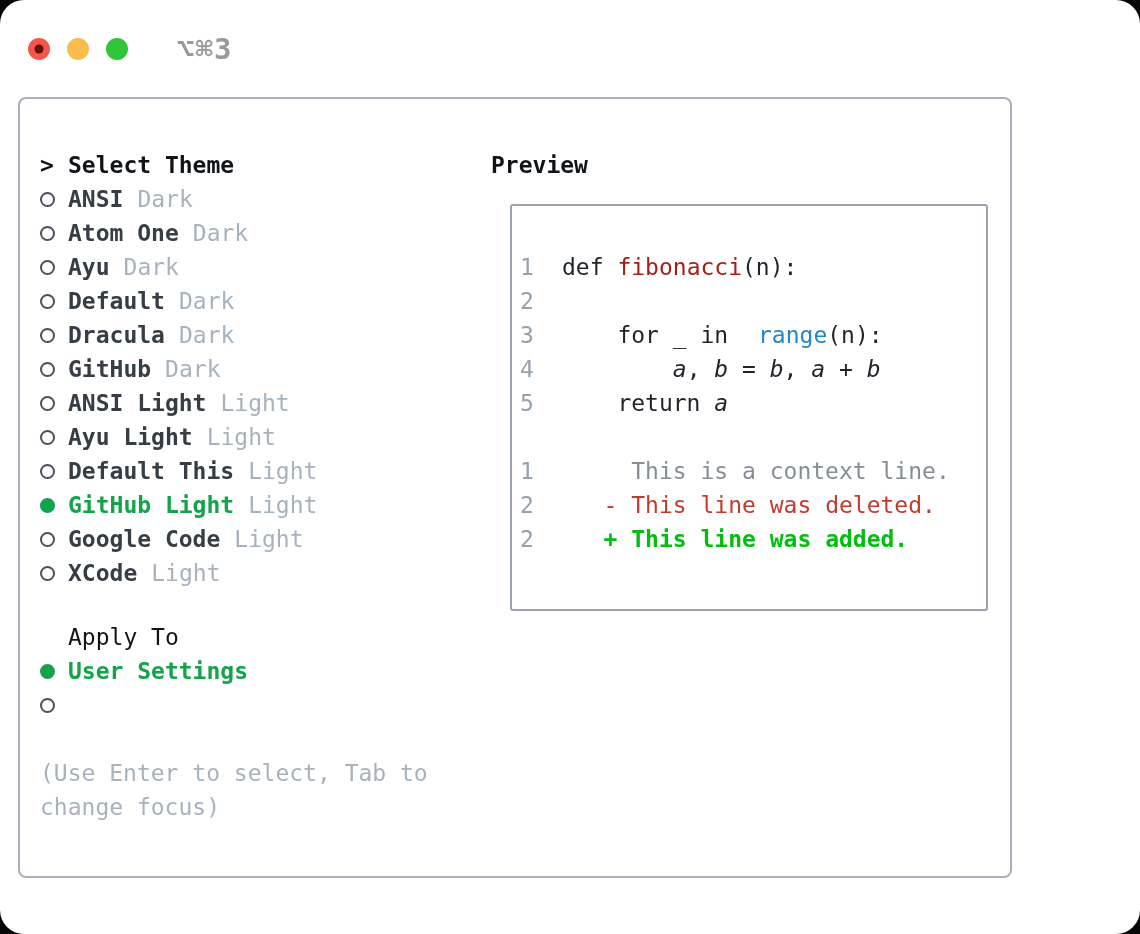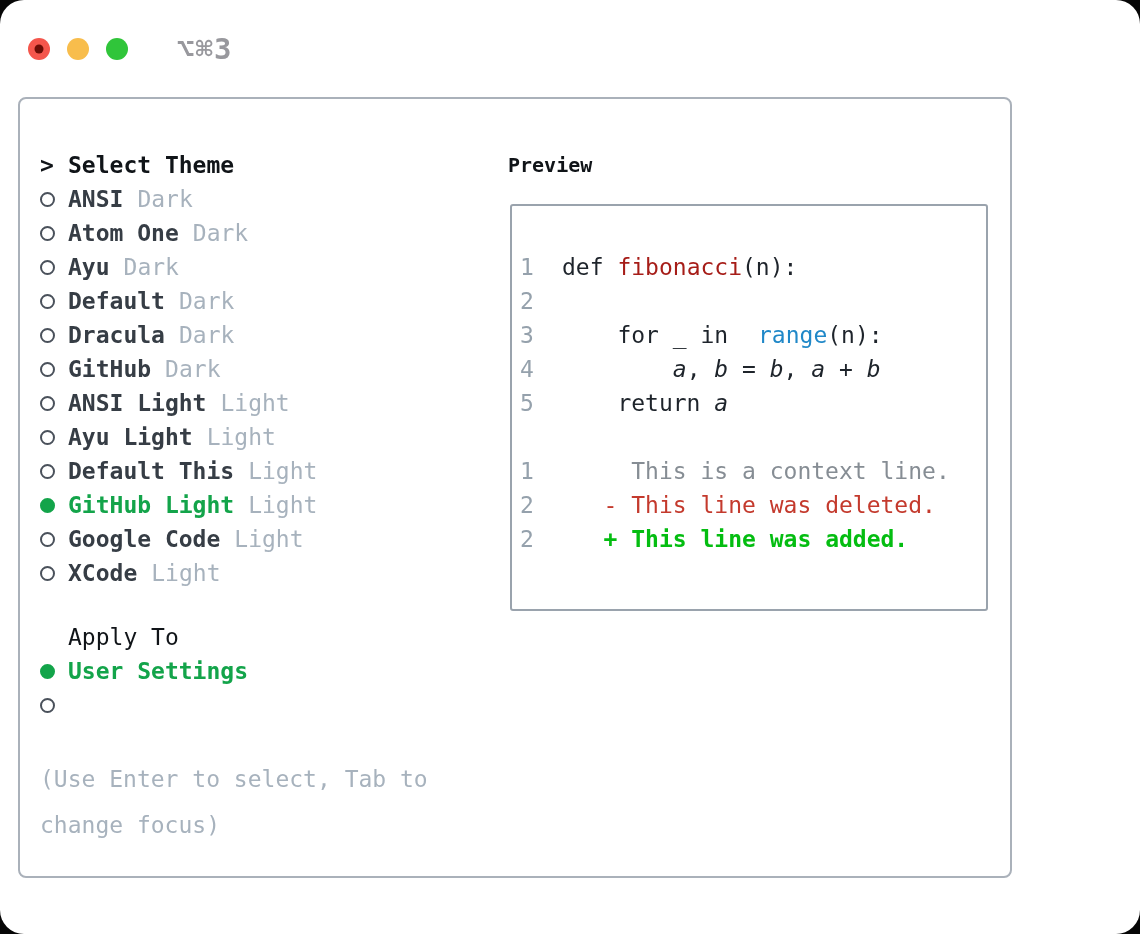--- a/index.html
+++ b/index.html
@@ -53,28 +53,28 @@
     border: 2px solid var(--ring-gray, #4a515b); background: transparent;
   }
   .row.selected .radio { background: var(--accent-green, #13a44a); border-color: var(--accent-green, #13a44a); }
   .theme-name { color: var(--item-text, #363d45); white-space: pre; font-weight: bold; }
   .row.selected .theme-name { color: var(--accent-green, #13a44a); }
   .theme-variant { color: var(--muted-gray, #a7b2bd); margin-left: 14px; white-space: pre; }
   .apply-header { margin-top: 30px; }
   .apply-label { color: var(--heading-text, #14181c); white-space: pre; }
   .hint {
     margin-top: 34px; width: 432px;
-    font-size: 23px; line-height: 46px;
+    font-size: 23px; line-height: 34px;
     color: var(--muted-gray, #a7b2bd);
   }
   
   .preview-title {
-    position: absolute; left: 488px; top: 49px; height: 34px;
+    position: absolute; left: 471px; top: 49px; height: 34px;
     display: flex; align-items: center;
-    font-size: 20px; font-weight: 700; color: var(--heading-text, #101418);
+    font-size: 23px; font-weight: 700; color: var(--heading-text, #101418);
   }
   .preview-box {
     position: absolute; left: 490px; top: 105px;
     width: 478px; height: 407px;
     border: 2px solid var(--preview-border, #9aa3ad);
     border-radius: 3px;
     padding: 44px 8px 0 8px;
     background: #fff;
   }
   .code-line { display: flex; align-items: center; height: 34px; font-size: 23px; }

